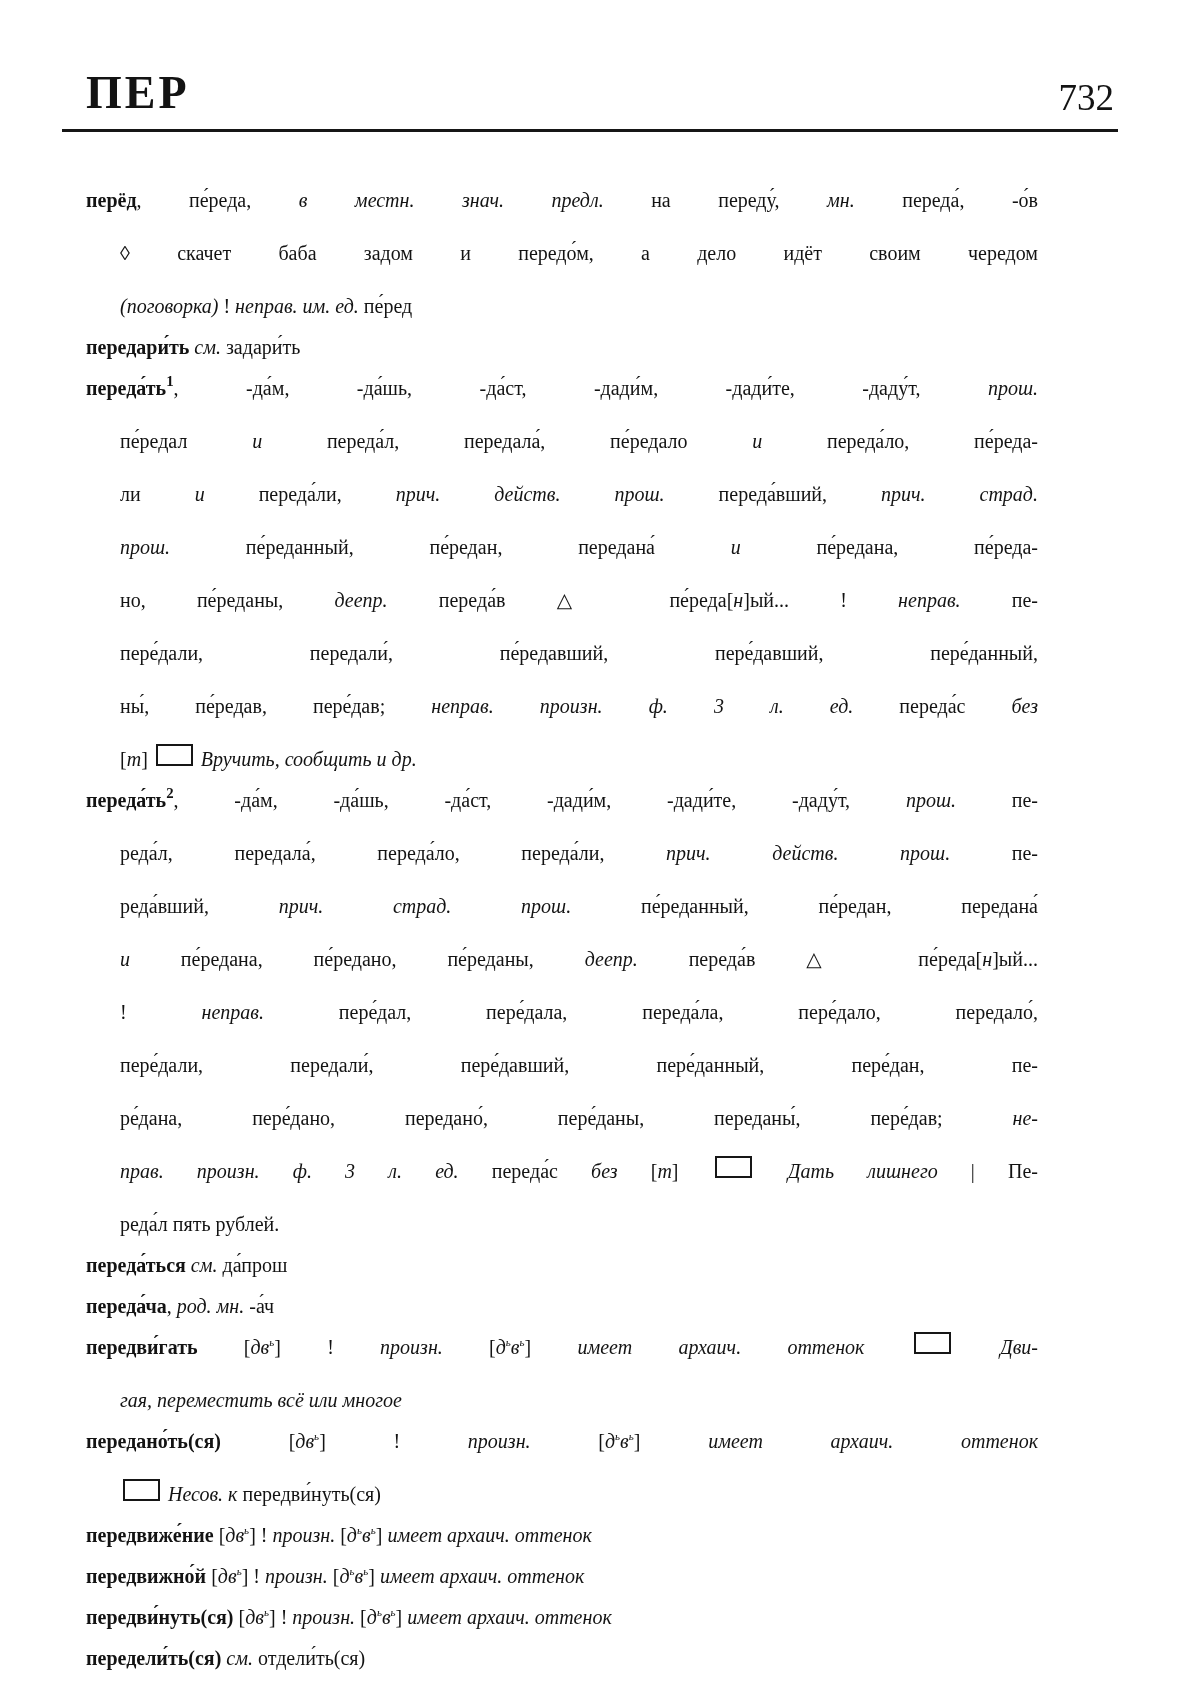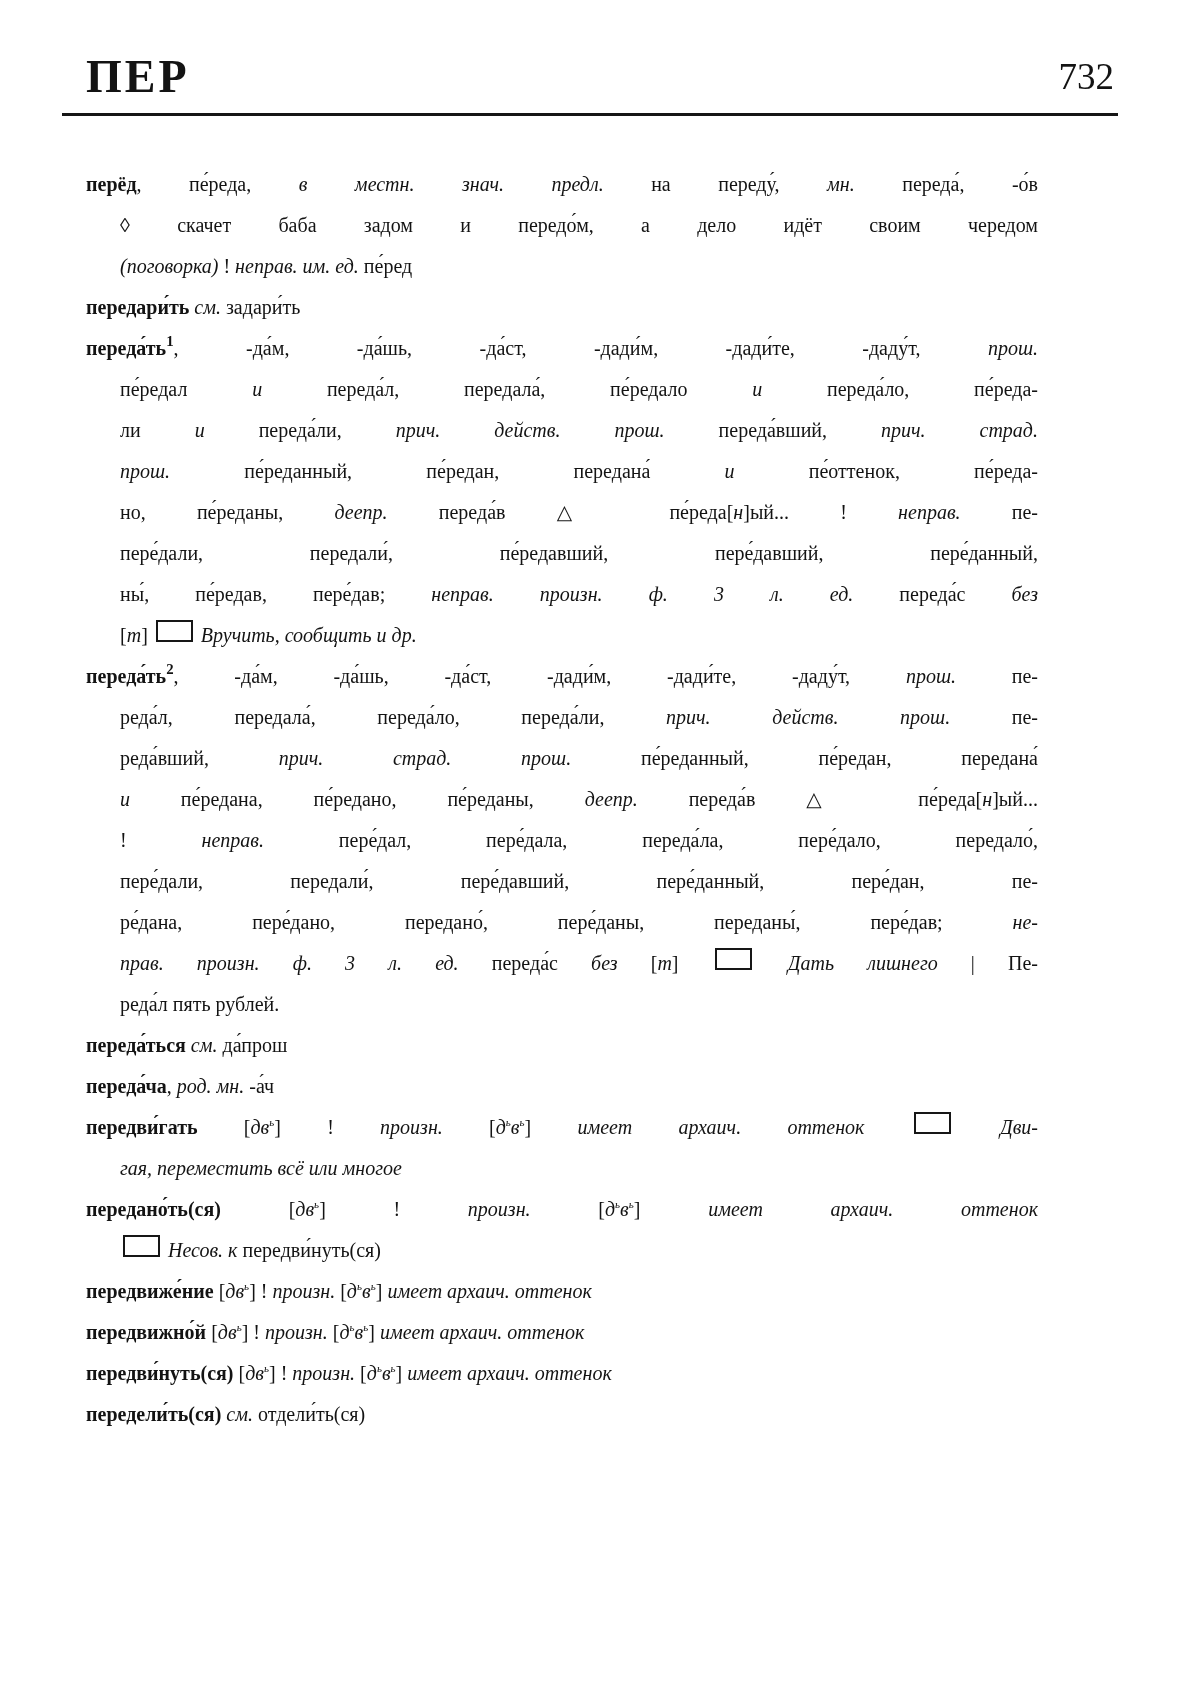--- a/index.html
+++ b/index.html
@@ -5,40 +5,40 @@
   html, body { margin: 0; padding: 0; }
   body {
     width: 1178px; height: 1700px;
     background: #ffffff;
     color: #131313;
     font-family: "Liberation Serif", "DejaVu Serif", serif;
     position: relative;
     overflow: hidden;
   }
   .page-header {
-    display: flex; justify-content: space-between; align-items: center;
-    margin: 50px 64px 0 86px;
+    display: flex; justify-content: space-between; align-items: flex-end;
+    margin: 66px 64px 0 86px;
   }
   .running-head {
     font-weight: bold; font-size: 46px; letter-spacing: 3px;
   }
   .page-number { font-size: 37px; }
   .header-rule {
     border: 0; border-top: 3.5px solid #161616;
     margin: 10px 60px 0 62px;
   }
   .content {
     margin: 48px 0 0 86px;
     width: 952px;
     font-size: 20px;
     line-height: 41px;
   }
   .entry { }
   .line { height: 41px; overflow: hidden; }
-  .line.cont { padding-left: 34px; }
+  .line.cont { padding-left: 34px; margin-top: 12px; }
   .line.just { text-align: justify; }
   .line.just::after { content: ""; display: inline-block; width: 100%; height: 0; }
   .b { font-weight: bold; }
   .i { font-style: italic; }
   sup { line-height: 0; font-size: 0.58em; }
   sup.b { font-size: 0.74em; position: relative; top: -1px; }
   sup.i { font-size: 0.55em; }
   .rect {
     display: inline-block;
     width: 33px; height: 18px;
@@ -62,21 +62,21 @@
         <div class="line cont just"><span>◊ скачет баба задом и передо́м, а дело идёт своим чередом</span></div>
         <div class="line cont"><span class="i">(поговорка)</span><span> ! </span><span class="i">неправ. им. ед.</span><span> пе́ред</span></div>
       </div>
       <div class="entry">
         <div class="line"><span class="b">передари́ть</span><span> </span><span class="i">см.</span><span> задари́ть</span></div>
       </div>
       <div class="entry">
         <div class="line just"><span class="b">переда́ть</span><sup class="b">1</sup><span>, -да́м, -да́шь, -да́ст, -дади́м, -дади́те, -даду́т, </span><span class="i">прош.</span></div>
         <div class="line cont just"><span>пе́редал </span><span class="i">и</span><span> переда́л, передала́, пе́редало </span><span class="i">и</span><span> переда́ло, пе́реда-</span></div>
         <div class="line cont just"><span>ли </span><span class="i">и</span><span> переда́ли, </span><span class="i">прич. действ. прош.</span><span> переда́вший, </span><span class="i">прич. страд.</span></div>
-        <div class="line cont just"><span class="i">прош.</span><span> пе́реданный, пе́редан, передана́ </span><span class="i">и</span><span> пе́оттенок, пе́реда-</span></div>
+        <div class="line cont just"><span class="i">прош.</span><span> пе́реданный, пе́редан, передана́ </span><span class="i">и</span><span> пе́редана, пе́реда-</span></div>
         <div class="line cont just"><span>но, пе́реданы, </span><span class="i">деепр.</span><span> переда́в △ пе́реда[</span><span class="i">н</span><span>]ый... ! </span><span class="i">неправ.</span><span> пе-</span></div>
         <div class="line cont just"><span>пере́дали, передали́, пе́редавший, пере́давший, пере́данный,</span></div>
         <div class="line cont just"><span>ны́, пе́редав, пере́дав; </span><span class="i">неправ. произн. ф. 3 л. ед.</span><span> переда́с </span><span class="i">без</span></div>
         <div class="line cont"><span>[</span><span class="i">т</span><span>] </span><span class="rect"></span><span> </span><span class="i">Вручить, сообщить и др.</span></div>
       </div>
       <div class="entry">
         <div class="line just"><span class="b">переда́ть</span><sup class="b">2</sup><span>, -да́м, -да́шь, -да́ст, -дади́м, -дади́те, -даду́т, </span><span class="i">прош.</span><span> пе-</span></div>
         <div class="line cont just"><span>реда́л, передала́, переда́ло, переда́ли, </span><span class="i">прич. действ. прош.</span><span> пе-</span></div>
         <div class="line cont just"><span>реда́вший, </span><span class="i">прич. страд. прош.</span><span> пе́реданный, пе́редан, передана́</span></div>
         <div class="line cont just"><span class="i">и</span><span> пе́редана, пе́редано, пе́реданы, </span><span class="i">деепр.</span><span> переда́в △ пе́реда[</span><span class="i">н</span><span>]ый...</span></div>

